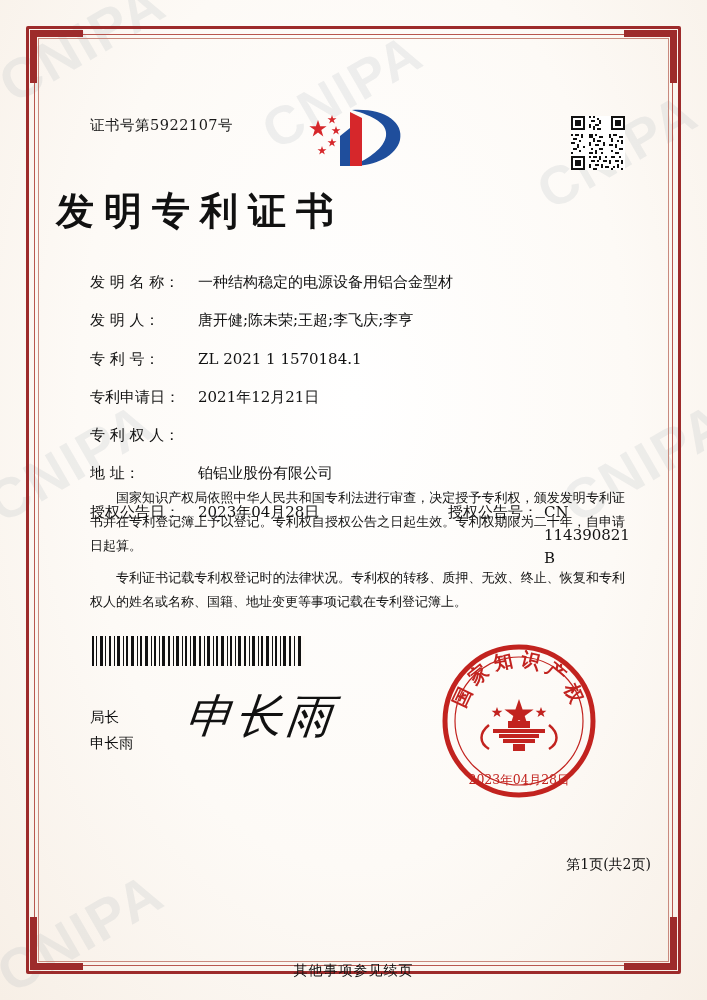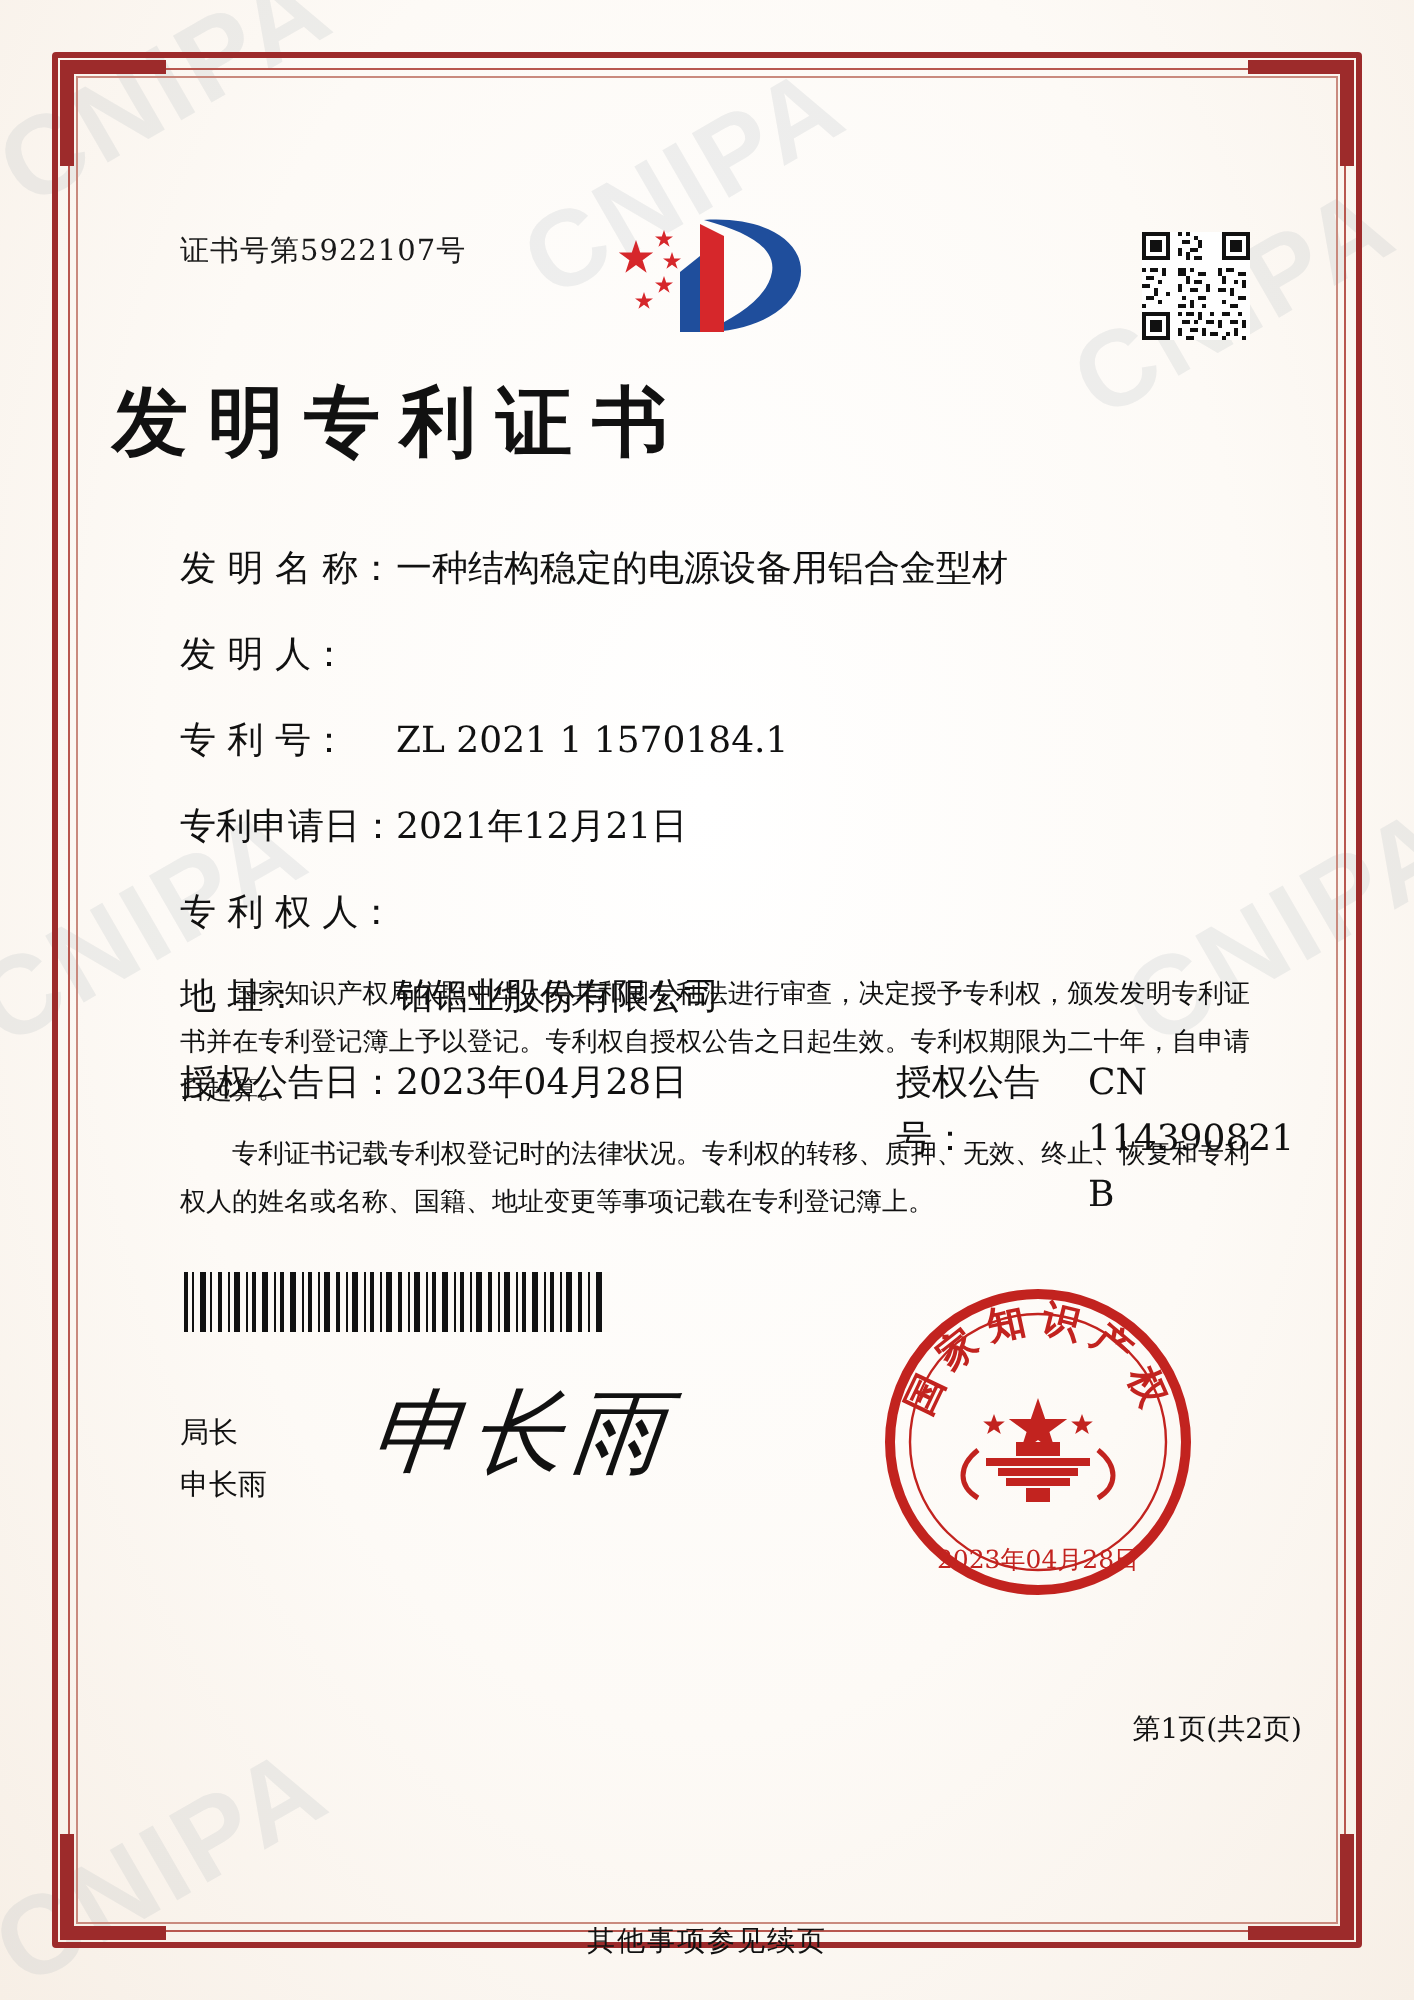--- a/index.html
+++ b/index.html
@@ -101,21 +101,21 @@
     font-size: 38px;
     font-weight: bold;
     letter-spacing: 10px;
     color: #111;
     font-family: "DejaVu Serif", "Liberation Serif", serif;
   }
 
   .fields {
     position: absolute;
     left: 34px; right: 26px; top: 215px;
-    font-size: 18px;
+    font-size: 15px;
     color: #111;
     line-height: 1.55;
   }
   .frow {
     display: flex;
     align-items: flex-start;
     margin-bottom: 15px;
   }
   .flabel {
     width: 108px;
@@ -324,20 +324,21 @@
 
     <div class="title">发明专利证书</div>
 
     <div class="fields">
       <div class="frow">
         <div class="flabel">发 明 名 称：</div>
         <div class="fvalue">一种结构稳定的电源设备用铝合金型材</div>
       </div>
       <div class="frow">
         <div class="flabel">发 明 人：</div>
+        <div class="fvalue">唐开健;陈未荣;王超;李飞庆;李亨</div>
       </div>
       <div class="frow">
         <div class="flabel">专 利 号：</div>
         <div class="fvalue">ZL 2021 1 1570184.1</div>
       </div>
       <div class="frow">
         <div class="flabel">专利申请日：</div>
         <div class="fvalue">2021年12月21日</div>
       </div>
       <div class="frow">

